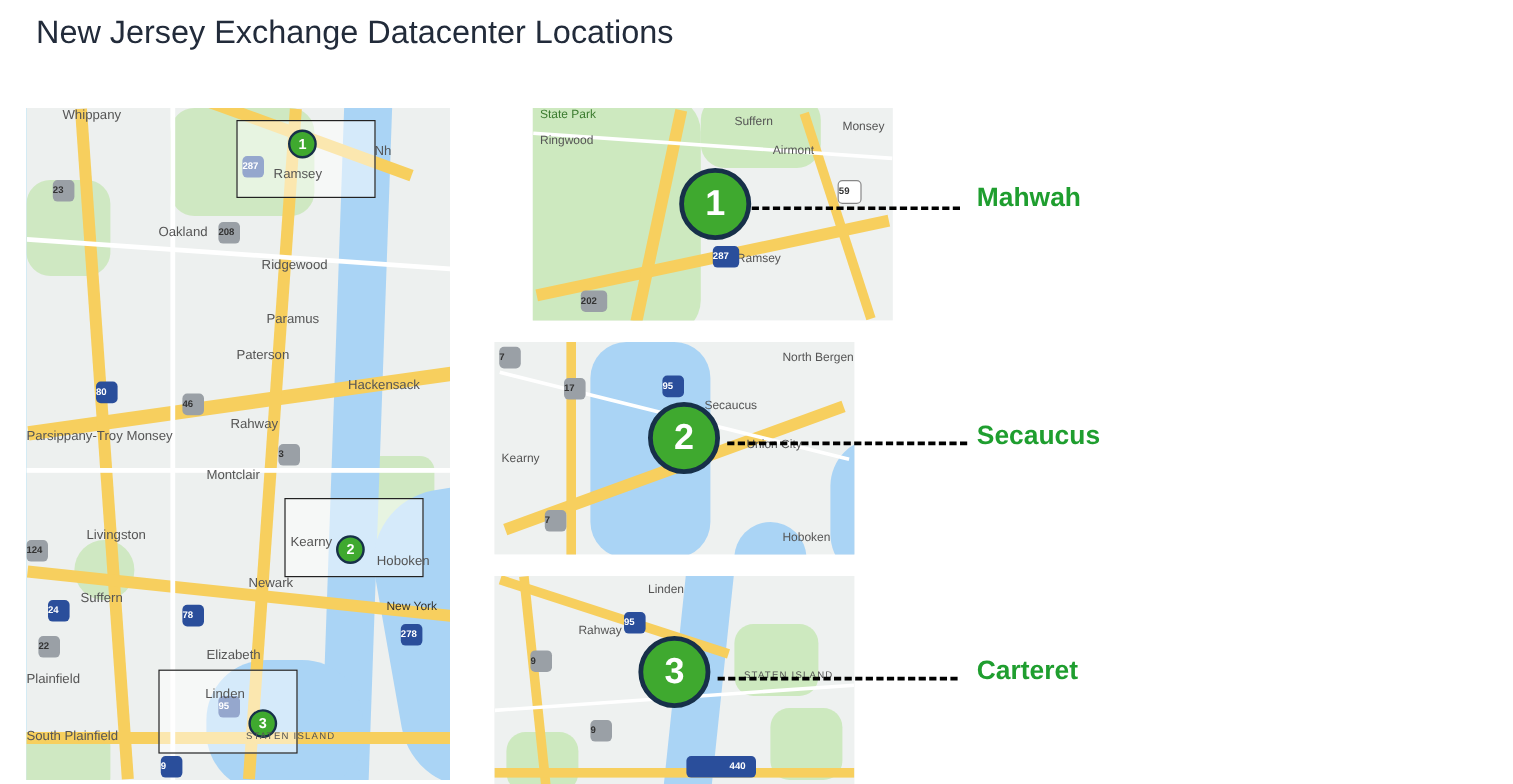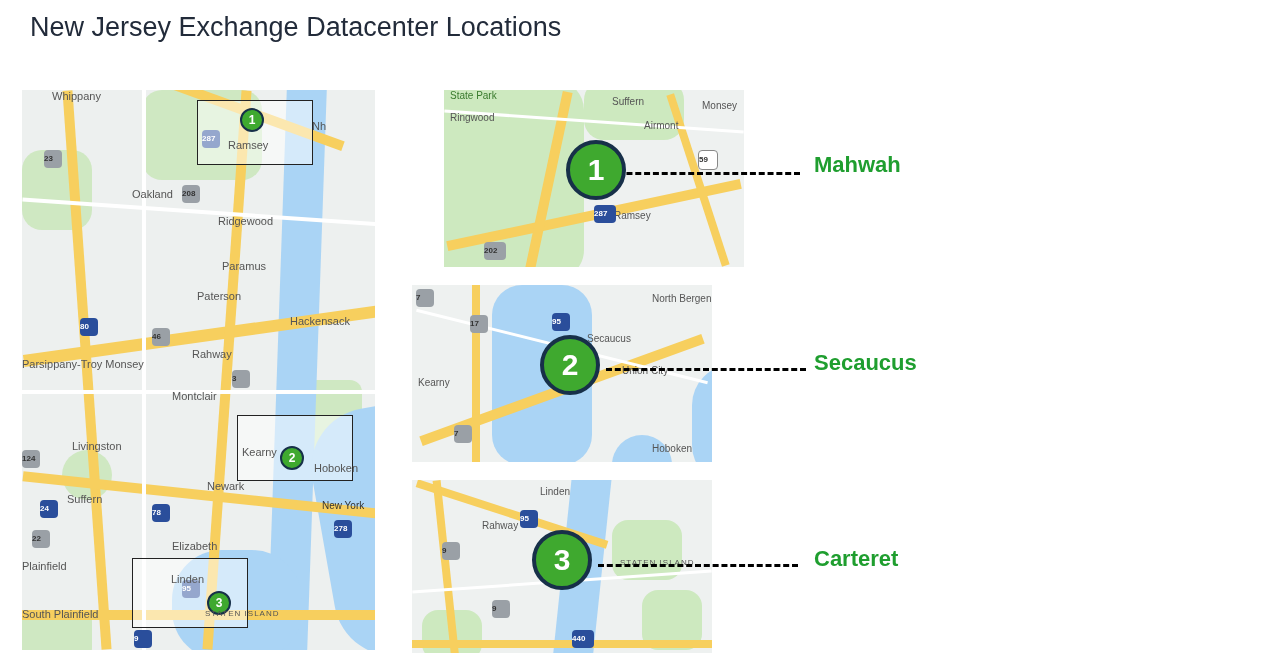--- a/index.html
+++ b/index.html
@@ -262,21 +262,21 @@
   <div class="dm-hwy" style="left:0; top:30px; width:200px; height:8px; transform:rotate(18deg);"></div>
   <div class="dm-hwy" style="left:30px; top:0; width:8px; height:180px; transform:rotate(-6deg);"></div>
   <div class="dm-hwy" style="left:0; top:160px; width:300px; height:8px;"></div>
   <div class="dm-road" style="left:0; top:100px; width:300px; height:3px; transform:rotate(-4deg);"></div>
   <span class="dm-label" style="left:128px; top:6px;">Linden</span>
   <span class="dm-label" style="left:70px;  top:40px;">Rahway</span>
   <span class="dm-label" style="left:208px; top:78px; font-size:8px; letter-spacing:1px;">STATEN ISLAND</span>
   <span class="shield gray" style="left:30px; top:62px;">9</span>
   <span class="shield gray" style="left:80px; top:120px;">9</span>
   <span class="shield blue" style="left:108px; top:30px;">95</span>
-  <span class="shield blue" style="left:160px; top:150px; width:22px;">440</span>
+  <span class="shield blue" style="left:160px; top:150px; width:22px;padding-left:36px;">440</span>
   <div class="big-marker" style="left:120px; top:50px;">3</div>
 </div>
 
 <div class="connector" style="left:600px; top:172px; width:200px;"></div>
 <div class="loc-label" style="left:814px; top:152px;">Mahwah</div>
 
 <div class="connector" style="left:606px; top:368px; width:200px;"></div>
 <div class="loc-label" style="left:814px; top:350px;">Secaucus</div>
 
 <div class="connector" style="left:598px; top:564px; width:200px;"></div>

